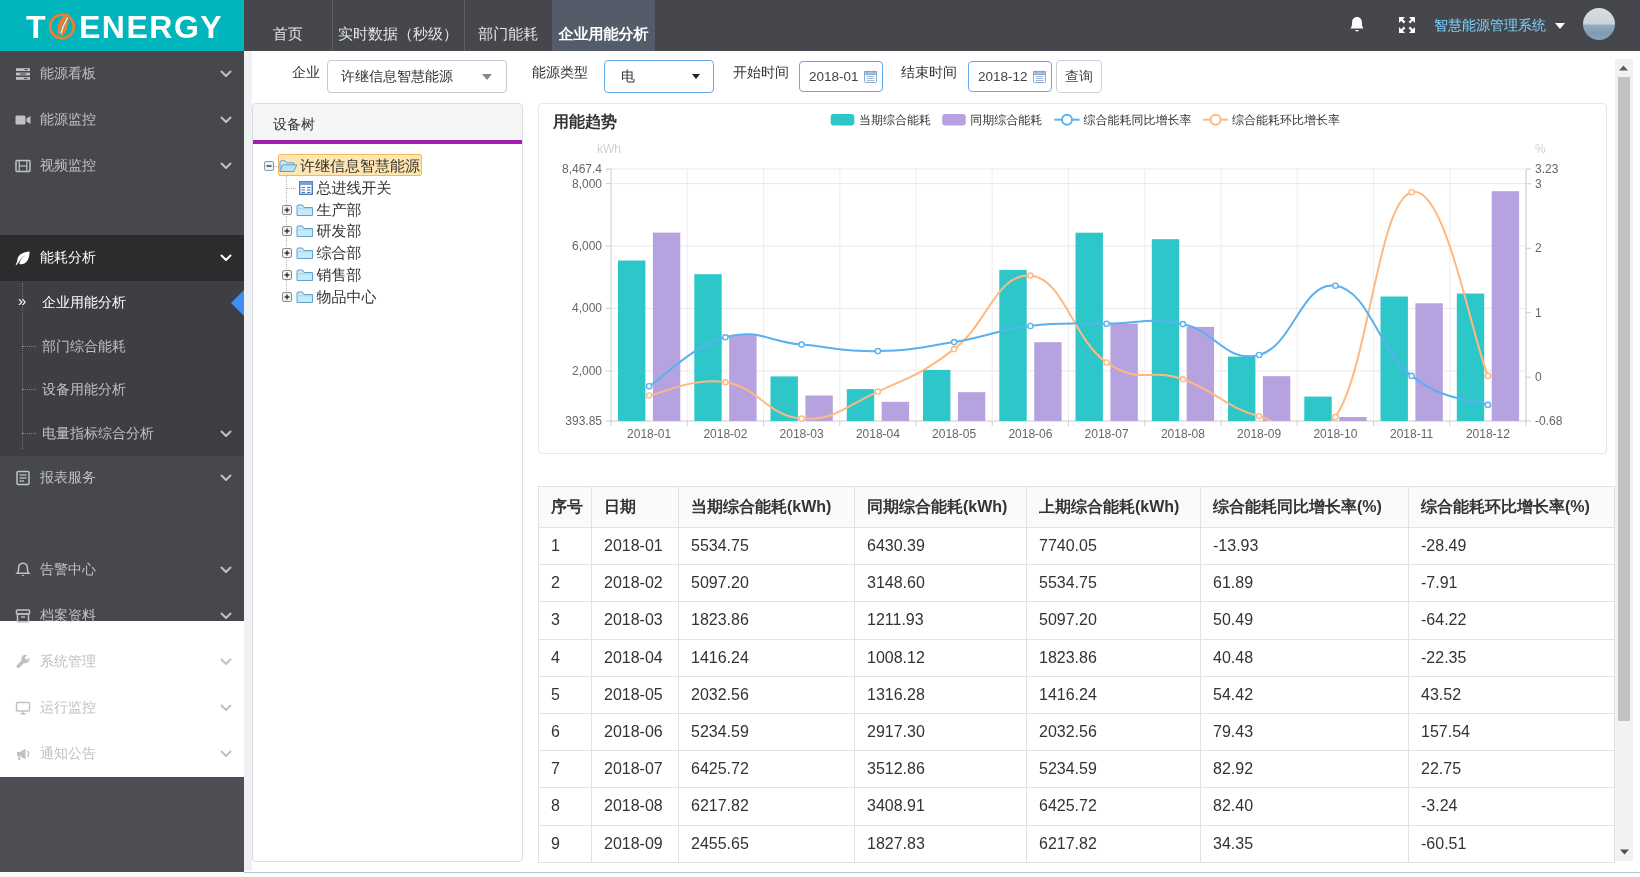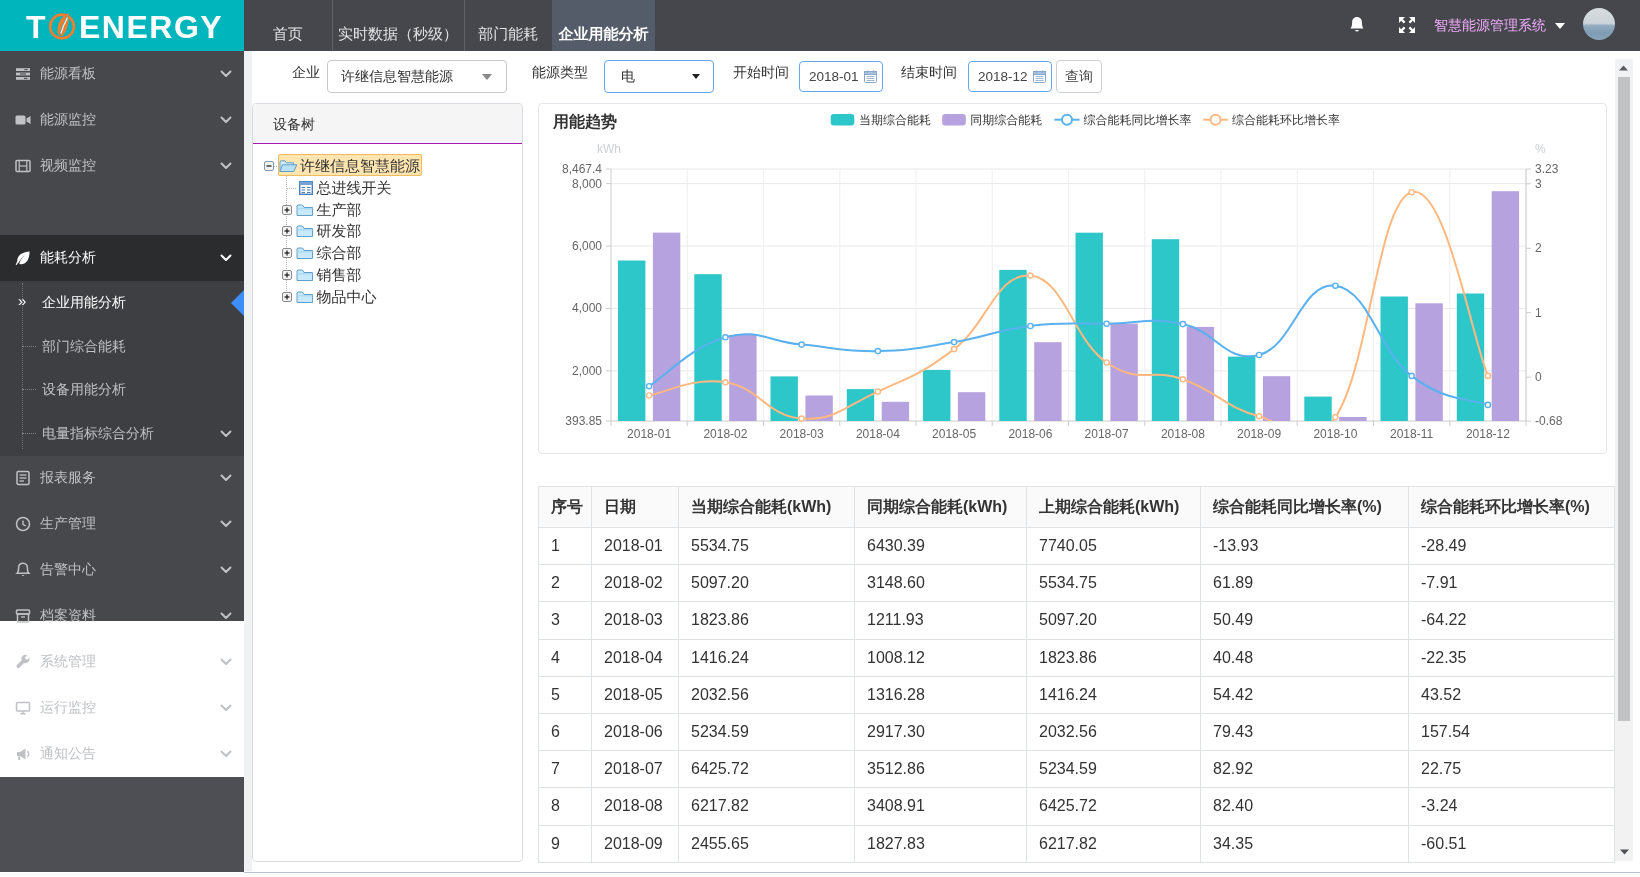--- a/index.html
+++ b/index.html
@@ -16,27 +16,27 @@
 .submenu { position:absolute; left:0; width:244px; background:#3e3f42; }
 .si { position:absolute; left:0; width:244px; height:43.5px; }
 .si .st { position:absolute; left:42px; top:13px; font-size:14px; color:#bfc1c5; }
 .si .dbl { position:absolute; left:18px; top:11px; color:#fff; font-size:15px; }
 .si .dot { position:absolute; left:22px; top:21px; width:14px; border-top:1px dotted rgba(255,255,255,0.35); }
 .si .chev { top:18px; }
 #navbar { position:absolute; left:244px; top:0; width:1396px; height:51px; background:#45474c; }
 .tab { position:absolute; top:0; height:51px; line-height:67px; text-align:center; font-size:15px; color:#e3e4e6; }
 .tabsep { position:absolute; top:0; width:1px; height:51px; background:rgba(255,255,255,0.14); }
 .tab.act { background:#555c69; color:#fff; font-weight:bold; }
-#sysname { position:absolute; left:1190px; top:0; height:68px; line-height:51px; color:#f0abfc; font-size:14px; }
+#sysname { position:absolute; left:1190px; top:0; height:68px; line-height:51px; color:#7dd3fc; font-size:14px; }
 #strip { position:absolute; left:244px; top:51px; width:8px; height:820px; background:#f0f1f3; }
 #filterbar { position:absolute; left:252px; top:51px; width:1364px; height:44px; background:#fff; }
 .flabel { position:absolute; top:13px; font-size:14px; font-weight:normal; color:#333; }
 .fbox { position:absolute; top:9px; height:33px; background:#fff; border-radius:4px; font-size:14px; color:#333; }
 #treecard { position:absolute; left:252px; top:103px; width:271px; height:759px; background:#fff; border:1px solid #d9dde2; border-radius:4px; }
-#treehead { position:absolute; left:0; top:0; width:269px; height:40px; background:#f5f5f5; border-bottom:1px solid #a21caf; border-radius:4px 4px 0 0; }
+#treehead { position:absolute; left:0; top:0; width:269px; height:40px; background:#f5f5f5; border-bottom:4px solid #a21caf; border-radius:4px 4px 0 0; }
 #treehead span { position:absolute; left:20px; top:12px; font-size:14px; color:#333; }
 .tt { position:absolute; font-size:15px; color:#333; height:22px; line-height:22px; white-space:nowrap; }
 #chartcard { position:absolute; left:538px; top:103px; width:1069px; height:351px; background:#fff; border:1px solid #e3e6ea; border-radius:4px; }
 #charttitle { position:absolute; left:14px; top:8px; font-size:16px; font-weight:bold; color:#333; }
 #tablewrap { position:absolute; left:538px; top:486px; width:1076px; }
 .dt { border-collapse:collapse; table-layout:fixed; width:1076px; font-size:16px; color:#333; }
 .dt th, .dt td { border:1px solid #e0e3e6; padding:0 0 0 12px; text-align:left; font-weight:normal; overflow:hidden; white-space:nowrap; }
 .dt th { height:41px; background:#fafafb; font-weight:bold; }
 .dt td { height:37.2px; }
 #vscroll { position:absolute; left:1615px; top:59px; width:18px; height:802px; background:#f2f2f3; }
@@ -142,34 +142,20 @@
       <div class="mi" style="top:455px">
         <span class="mic">
           <svg width="16" height="16" viewBox="0 0 16 16">
             <rect x="2" y="1.5" width="12" height="13" rx="1.2" fill="none" stroke="#bfc1c5" stroke-width="1.5"></rect>
             <line x1="4.5" y1="5" x2="11.5" y2="5" stroke="#bfc1c5" stroke-width="1.3"></line>
             <line x1="4.5" y1="8" x2="11.5" y2="8" stroke="#bfc1c5" stroke-width="1.3"></line>
             <line x1="4.5" y1="11" x2="9" y2="11" stroke="#bfc1c5" stroke-width="1.3"></line>
           </svg>
         </span>
         <span class="mt">报表服务</span>
-        <span class="chev">
-          <svg width="12" height="8" viewBox="0 0 12 8">
-            <path d="M1.5 1.5 L6 6 L10.5 1.5" fill="none" stroke="#bfc1c5" stroke-width="2" stroke-linecap="round" stroke-linejoin="round"></path>
-          </svg>
-        </span>
-      </div>
-      <div class="mi" style="top:501px">
-        <span class="mic">
-          <svg width="16" height="16" viewBox="0 0 16 16">
-            <circle cx="8" cy="8" r="6.5" fill="none" stroke="#bfc1c5" stroke-width="1.5"></circle>
-            <path d="M8 4.5 L8 8.3 L10.8 10" fill="none" stroke="#bfc1c5" stroke-width="1.4"></path>
-          </svg>
-        </span>
-        <span class="mt">生产管理</span>
         <span class="chev">
           <svg width="12" height="8" viewBox="0 0 12 8">
             <path d="M1.5 1.5 L6 6 L10.5 1.5" fill="none" stroke="#bfc1c5" stroke-width="2" stroke-linecap="round" stroke-linejoin="round"></path>
           </svg>
         </span>
       </div>
       <div class="mi" style="top:547px">
         <span class="mic">
           <svg width="16" height="16" viewBox="0 0 16 16">
             <path d="M8 1.2 C5.2 1.2 3.6 3.3 3.6 6 C3.6 10 2.2 11.2 2.2 11.2 L13.8 11.2 C13.8 11.2 12.4 10 12.4 6 C12.4 3.3 10.8 1.2 8 1.2 Z" fill="none" stroke="#bfc1c5" stroke-width="1.5"></path>

